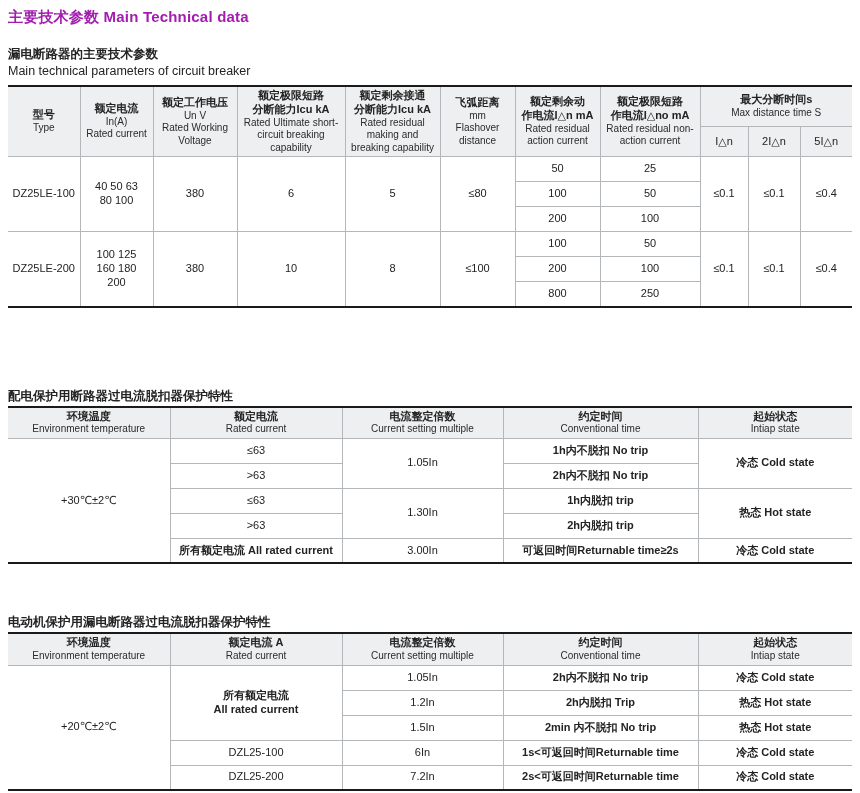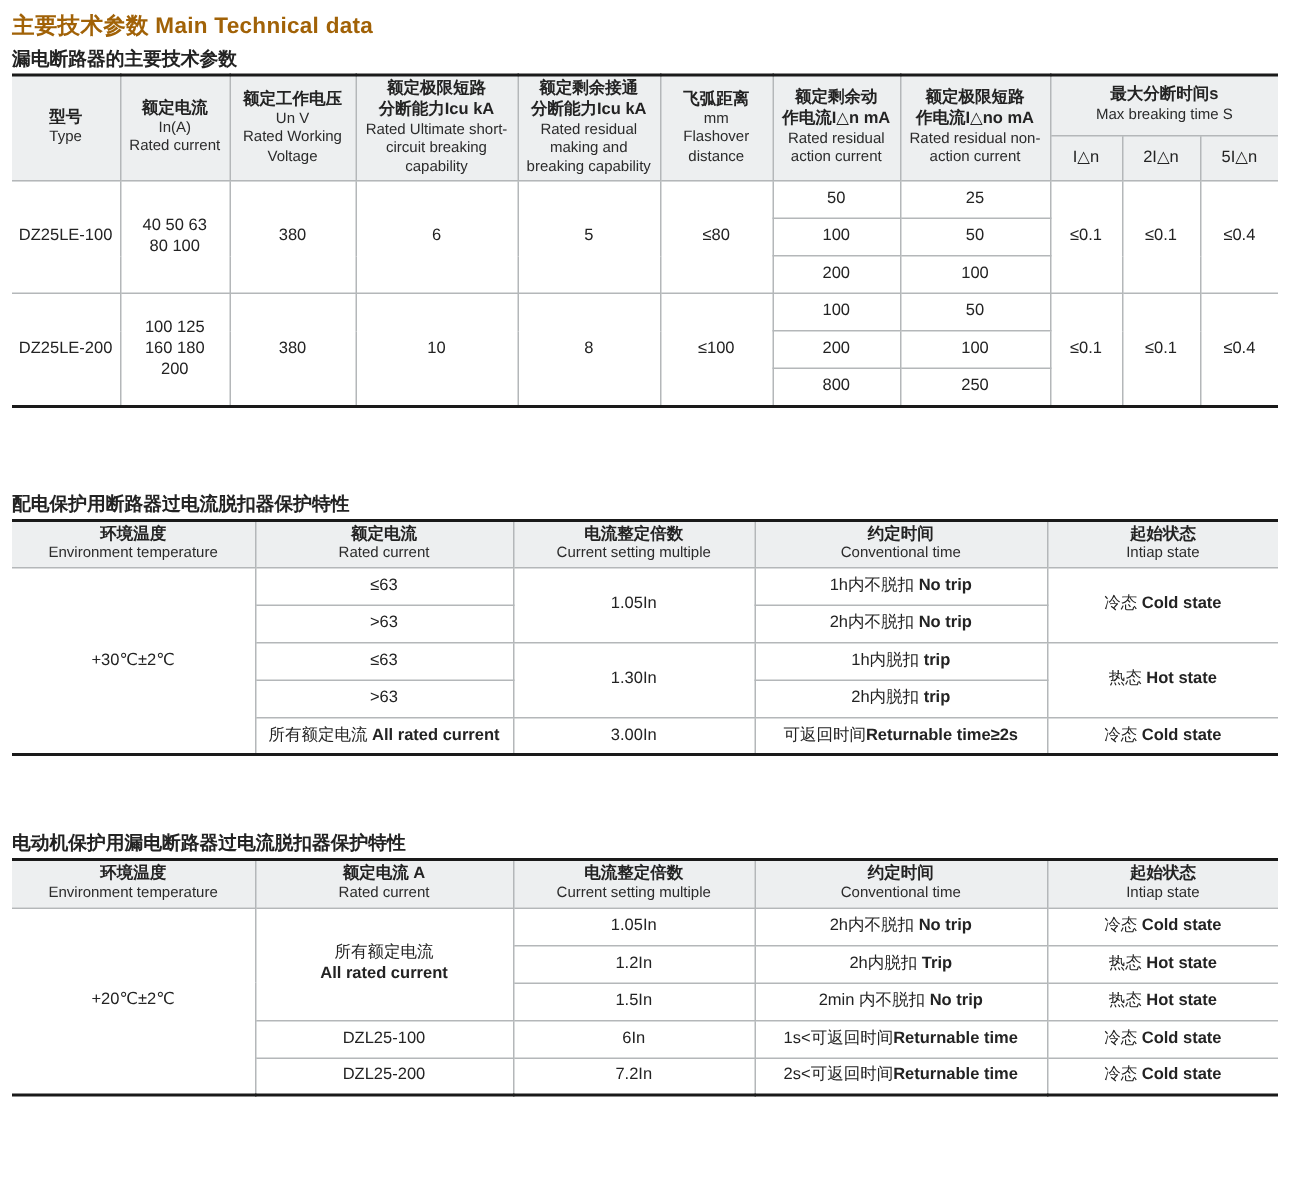--- a/index.html
+++ b/index.html
@@ -5,26 +5,26 @@
   * { box-sizing: border-box; }
   html,body { margin:0; padding:0; background:#ffffff; }
   body {
     width:860px; height:793px; overflow:hidden;
     font-family:"Liberation Sans","DejaVu Sans",sans-serif;
     color:#232323;
   }
   .page { padding:6px 8px 0 8px; }
 
   .main-title {
-    color:#a16207; font-size:15px; font-weight:bold;
-    margin:2px 0 4px 0; letter-spacing:0.2px;
+    color:#a21caf; font-size:15px; font-weight:bold;
+    margin:2px 0 19px 0; letter-spacing:0.2px;
   }
   .sec-zh { font-size:12.5px; font-weight:bold; margin:0 0 1px 0;font-family:Liberation Serif, serif; }
   .sec-en { font-size:12.5px; font-weight:normal; margin:0 0 7px 0; }
-  .sec2 { margin-top:56px; }
+  .sec2 { margin-top:80px; }
   .sec3 { margin-top:50px; }
 
   table {
     border-collapse:collapse; table-layout:fixed; width:844px;
     border-top:2px solid #1a1a1a; border-bottom:2px solid #1a1a1a;
     font-size:11px;
   }
   th, td {
     border:1px solid #b4b7b9; text-align:center; vertical-align:middle;
     padding:2px 2px; line-height:1.25; font-weight:normal;
@@ -35,32 +35,33 @@
   thead th { background:#edeff0; }
   .h1 { height:40px; } .h2 { height:30px; }
   tbody tr { height:25px; }
   .t23 thead tr { height:21px; }
 
   .ln { display:block; }
   .ln:empty { display:none; }
   span:empty { display:none; }
   .zh { font-weight:bold; font-size:11px; }
   .en { font-weight:normal; font-size:10px; color:#2b2b2b; }
-  .t-zh { font-weight:normal; }
+  .t-zh { font-weight:bold; }
   .t-en { font-weight:bold; }
 </style>
 </head>
 <body>
 
 <div class="page">
 
   <h1 class="main-title">主要技术参数 Main Technical data</h1>
 
   <div>
     <p class="sec-zh">漏电断路器的主要技术参数</p>
+    <p class="sec-en">Main technical parameters of circuit breaker</p>
 
     <table class="t1">
       <colgroup>
         <col style="width:72px">
           <col style="width:73px">
           <col style="width:84px">
         <col style="width:108px">
           <col style="width:95px">
           <col style="width:75px">
         <col style="width:85px">
@@ -105,21 +106,21 @@
             <span class="ln zh">作电流I△n  mA</span>
             <span class="ln en">Rated residual action current</span>
           </th>
           <th rowspan="2">
             <span class="ln zh">额定极限短路</span>
             <span class="ln zh">作电流I△no  mA</span>
             <span class="ln en">Rated residual non- action current</span>
           </th>
           <th colspan="3" class="last">
             <span class="ln zh">最大分断时间s</span>
-            <span class="ln en">Max breaking time  S</span>
+            <span class="ln en">Max distance time  S</span>
           </th>
         </tr>
         <tr class="h2">
           <th>I△n</th>
           <th>2I△n</th>
           <th class="last">5I△n</th>
         </tr>
       </thead>
       <tbody>
 

